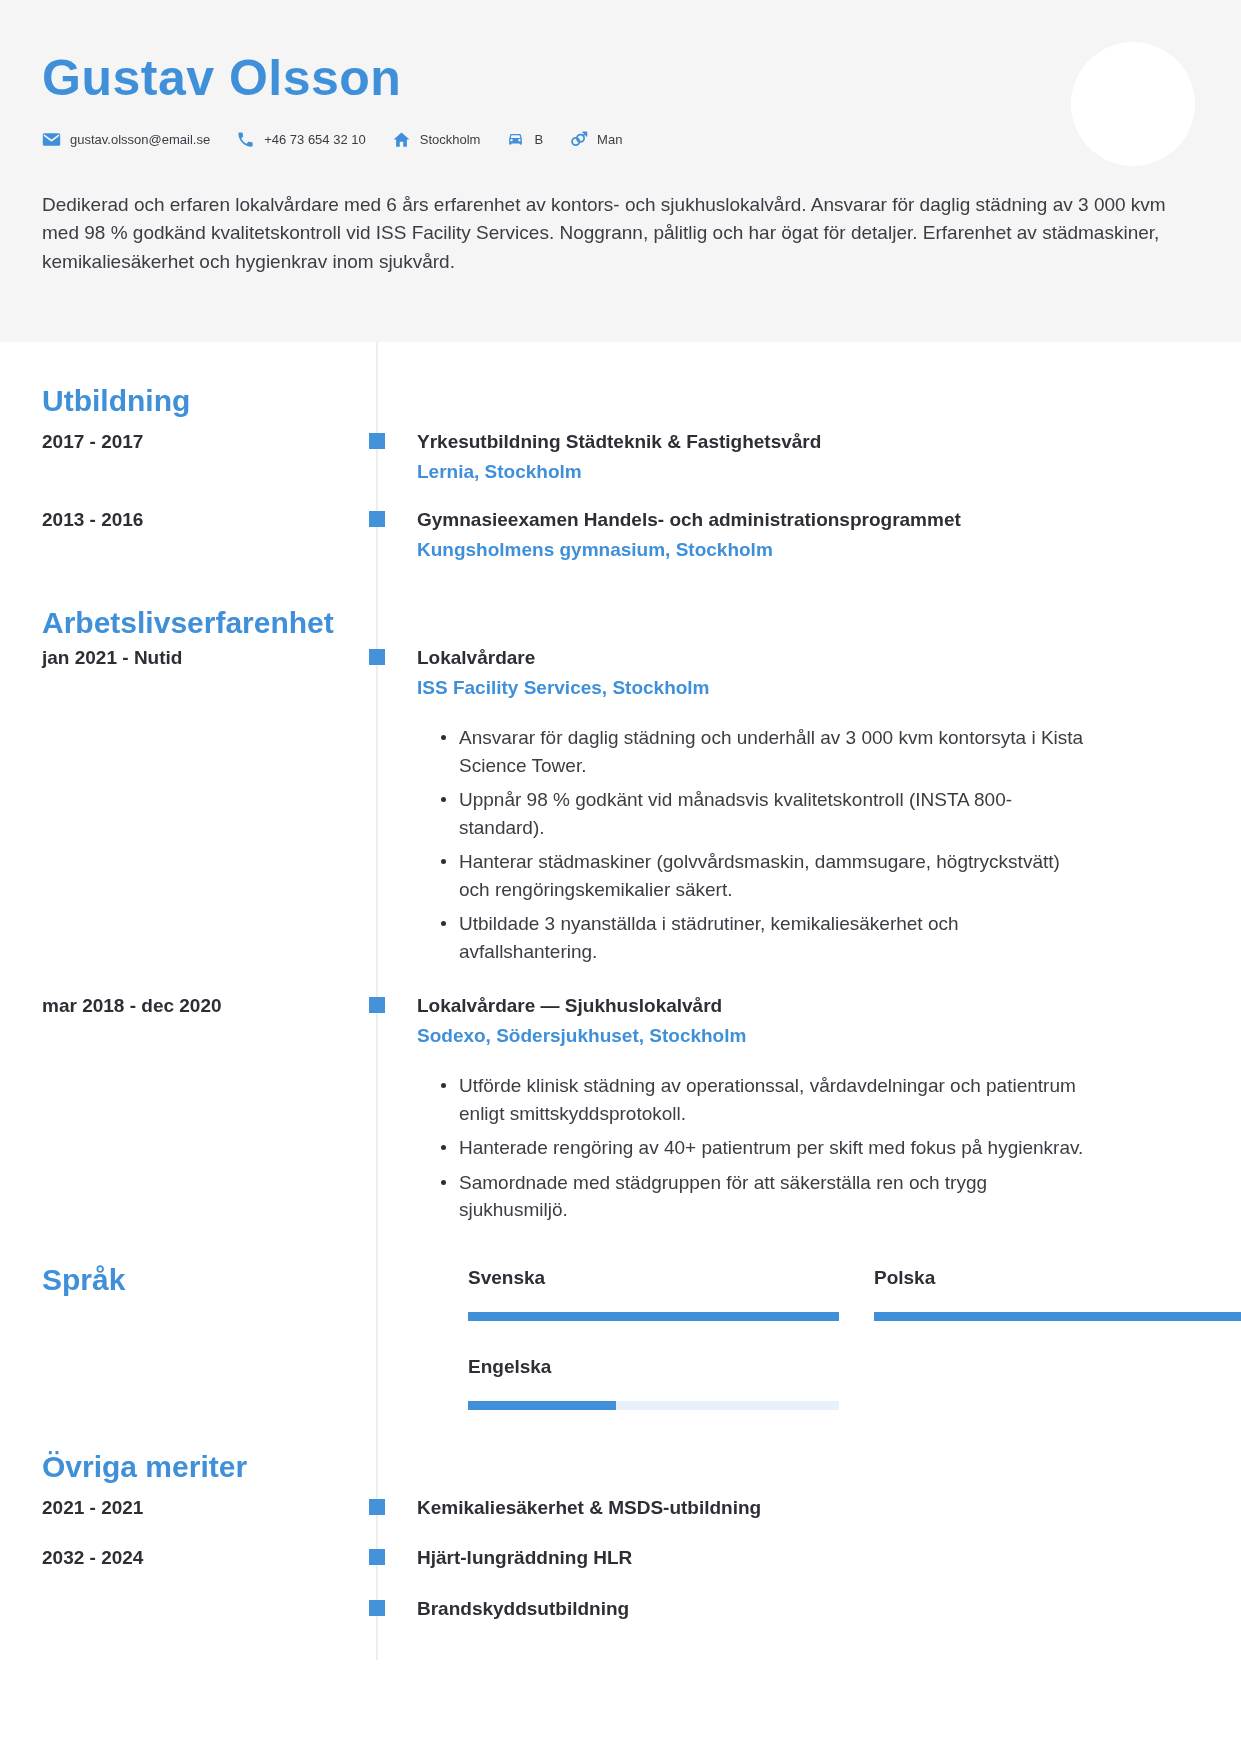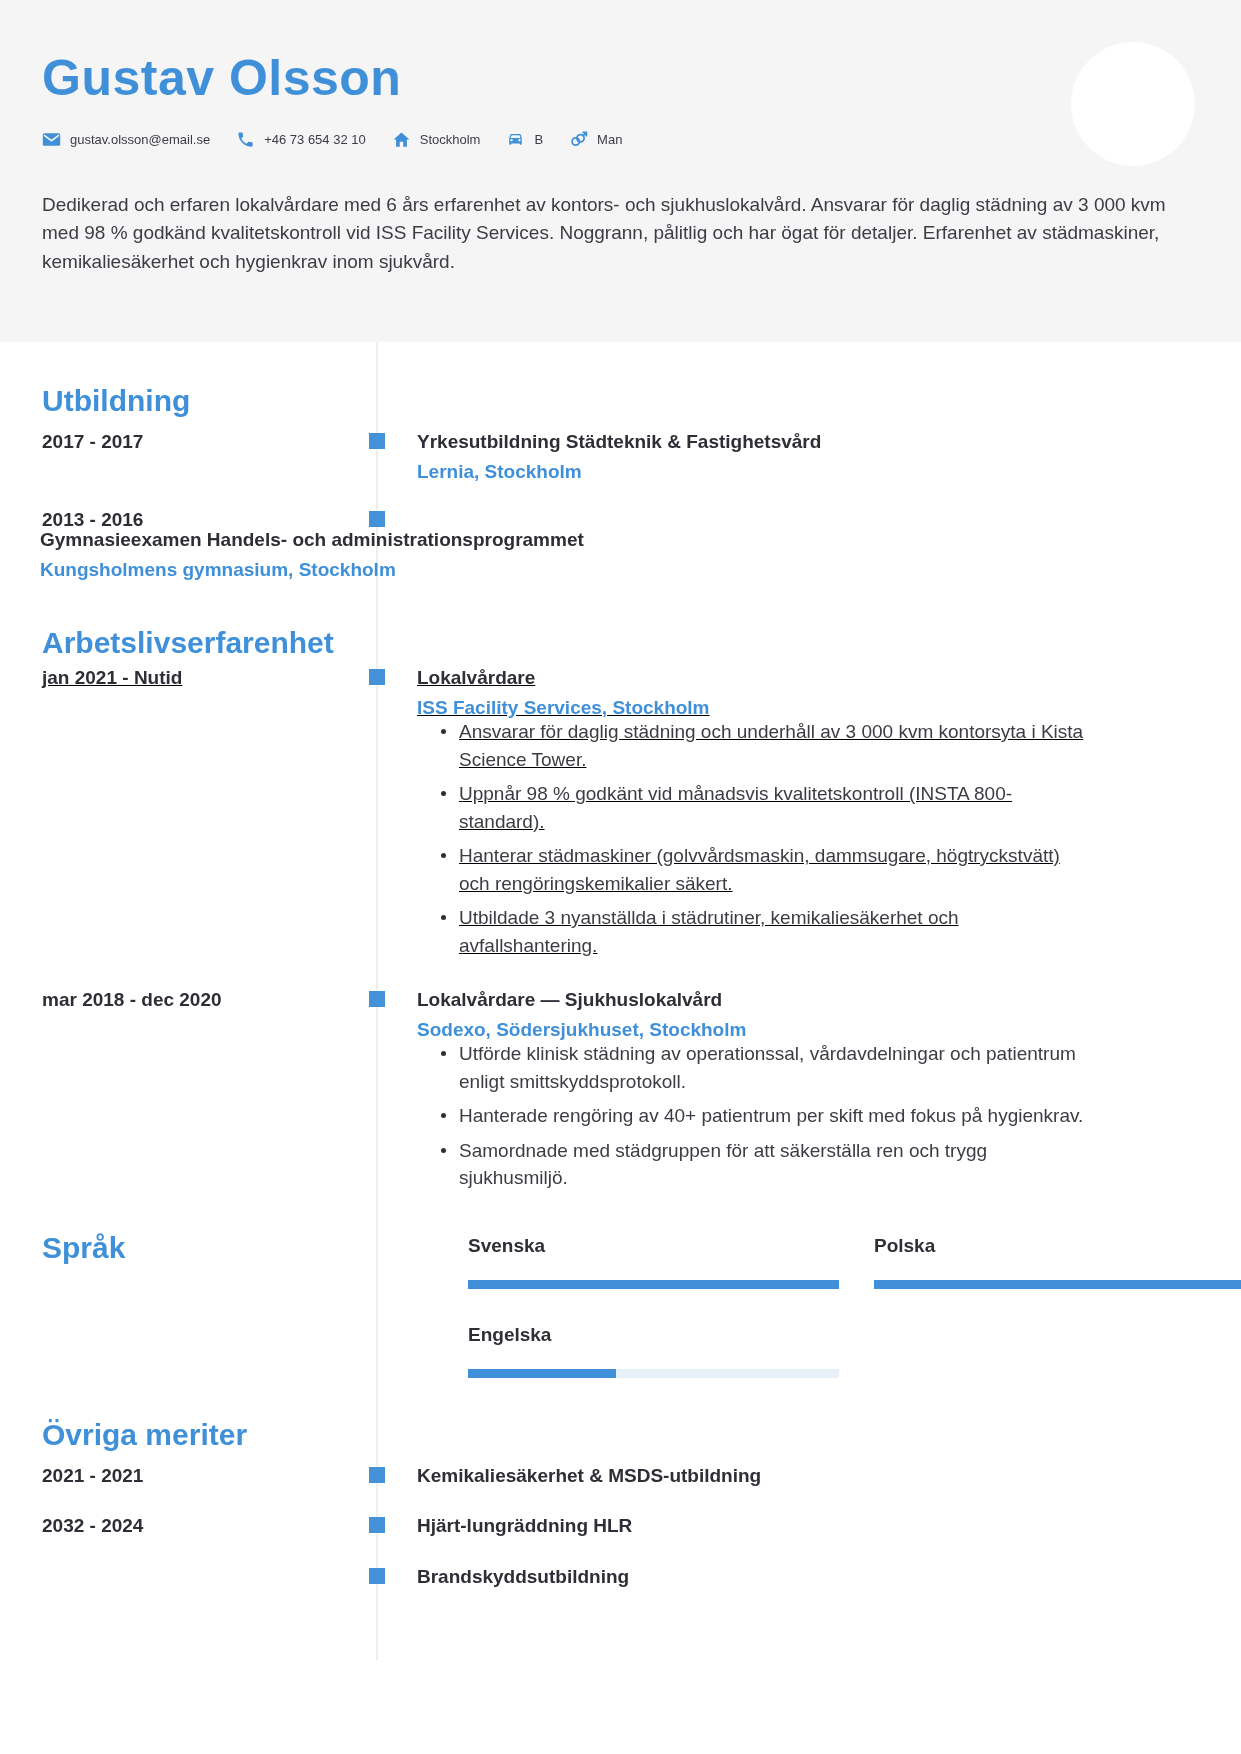--- a/index.html
+++ b/index.html
@@ -31,37 +31,37 @@
   .bodyarea { position:relative; }
   .tl-line { position:absolute; left:376px; top:0; width:2px; height:1318px; background:#eeeeee; }
 
   .sec-title { font-size:30px; line-height:26px; font-weight:700; color:#3f90d9; padding-left:42px; }
   .sec-edu   { padding-top:46px; }
   .sec-exp   { padding-top:50px; }
   .sec-lang  { padding-top:36px; display:flex; }
   .sec-other { padding-top:44px; }
 
   .row { display:flex; position:relative; margin-top:18px; }
-  .row.gap28 { margin-top:28px;flex-direction:column; }
-  .row.gap12 { margin-top:12px;text-decoration:underline; }
+  .row.gap28 { margin-top:28px; }
+  .row.gap12 { margin-top:12px; }
   .row.gap24 { margin-top:24px; }
   .row.gap30 { margin-top:30px; }
   .row.gap31 { margin-top:31px; }
   .period {
     flex:none; width:377px; padding-left:42px; font-size:19px; line-height:20px;
     font-weight:700; color:#2e2e36;
   }
   .marker {
     position:absolute; left:369px; top:1px; width:16px; height:16px; background:#4493da;
   }
   .content { margin-left:40px; width:673px; }
   .item-title { font-size:19px; line-height:20px; font-weight:700; color:#2e2e36; }
   .item-sub   { font-size:19px; line-height:20px; font-weight:700; color:#3f90d9; margin-top:10px; }
 
-  .bullets { padding-left:18px; list-style:none; }
+  .bullets { margin-top:26px; padding-left:18px; list-style:none; }
   .bullets li {
     position:relative; padding-left:24px; font-size:19px; line-height:27.5px;
     color:#3c3c44; margin-bottom:7px;
   }
   .bullets li::before {
     content:""; position:absolute; left:6px; top:11px; width:5px; height:5px;
     border-radius:50%; background:#2e2e36;
   }
 
   

